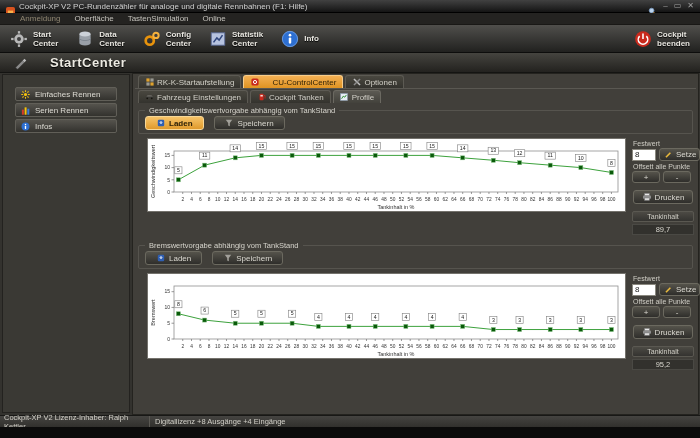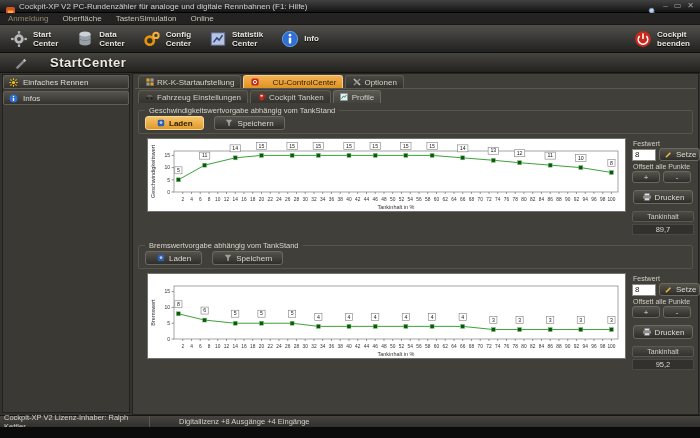--- a/index.html
+++ b/index.html
@@ -10,21 +10,21 @@
   
   .titlebar { position:absolute; top:0; left:0; right:0; height:13px;
     background:linear-gradient(#414141,#141414); display:flex; align-items:center;
     padding:0 6px; gap:4px; border-bottom:1px solid #000; }
   .titlebar .title { color:#cfcfcf; font-size:8px; white-space:nowrap; flex:1; }
   .winbtns { display:flex; align-items:center; gap:6px; }
   .winbtn { color:#a0a0a0; font-size:8px; line-height:8px; cursor:default; }
 
   
   .menubar { position:absolute; top:13px; left:0; right:0; height:12px; background:#242321;
-    display:flex; align-items:center; gap:14px; padding:0 8px; border-bottom:1px solid #191816; }
+    display:flex; align-items:center; gap:14px; padding:0 20px; border-bottom:1px solid #191816; }
   .menu-item { color:#c4c2bc; font-size:8px; }
   .menu-item.dim { color:#8f8672; }
 
   
   .toolbar { position:absolute; top:25px; left:0; right:0; height:28px;
     background:linear-gradient(#504f4c,#21211f); border-bottom:1px solid #0d0d0c;
     display:flex; align-items:center; padding:0 10px; gap:18px; }
   .tool-btn { display:flex; align-items:center; gap:5px; }
   .tool-label { color:#e8e6e0; font-size:8px; font-weight:bold; line-height:9px; text-shadow:0 1px 1px #000; }
   .tool-exit { margin-left:auto; display:flex; align-items:flex-start; gap:5px; }
@@ -35,21 +35,21 @@
   
   .header { position:absolute; top:53px; left:0; right:0; height:20px;
     background:linear-gradient(#45443f,#23221f); border-bottom:1px solid #141412;
     display:flex; align-items:center; padding:0 14px; gap:22px; }
   .header .htitle { color:#eceae2; font-size:13px; font-weight:bold; letter-spacing:0.5px; text-shadow:0 1px 1px #000; }
   .i14 { width:14px; height:14px; display:block; }
 
   
   .content { position:absolute; top:73px; left:0; right:0; bottom:23px; background:#33322e; }
   .sidebar { position:absolute; top:1px; left:2px; bottom:2px; width:128px;
-    background:#3a3934; border:1px solid #23221f; padding:0; }
+    background:#3a3934; border:1px solid #23221f; padding:12px; }
   .side-btn { height:14px; margin-bottom:2px; display:flex; align-items:center; gap:5px; padding:0 5px;
     background:linear-gradient(#55534d,#33322e); border:1px solid #615f58; border-radius:2px; }
   .side-btn span { color:#dedcd4; font-size:8px; }
 
   .main { position:absolute; top:0; left:132px; right:1px; bottom:0;
     background:#413f3a; border:1px solid #24231f; padding:1px 2px; }
 
   
   .tabs { display:flex; align-items:flex-end; gap:2px; padding-left:3px; height:14px; border-bottom:1px solid #5a5852; }
   .tab { height:13px; display:flex; align-items:center; gap:3px; padding:0 6px;
@@ -86,21 +86,21 @@
   .sp-drucken { margin:7px 1px 0 1px; height:14px; }
   .sp-tank-label { margin-top:7px; height:11px; background:linear-gradient(#4c4a44,#343330);
     border:1px solid #5a5851; border-radius:2px; color:#cfcdc5; font-size:7px;
     display:flex; align-items:center; justify-content:center; }
   .sp-tank-value { margin-top:2px; height:11px; background:#32312d; border:1px solid #4a4944;
     color:#d8d6ce; font-size:7.5px; display:flex; align-items:center; justify-content:center; }
 
   
   .statusbar { position:absolute; left:0; right:0; bottom:11px; height:12px;
     background:linear-gradient(#454441,#31302d); border-top:1px solid #181816;
-    display:flex; align-items:center; color:#d2d0c8; font-size:7.5px;gap:24px; }
+    display:flex; align-items:center; color:#d2d0c8; font-size:7.5px; }
   .status-seg1 { width:150px; padding-left:4px; border-right:1px solid #5a5853; height:100%; display:flex; align-items:center; }
   .status-seg2 { padding-left:5px; }
   .bottomstrip { position:absolute; left:0; right:0; bottom:0; height:11px; background:#0b0b0b; }
 </style>
 </head>
 <body>
 
 <div class="app">
 
   <div class="titlebar">
@@ -222,20 +222,30 @@
                 <line x1="0.3" y1="5" x2="2.2" y2="5"></line>
                 <line x1="7.8" y1="5" x2="9.7" y2="5"></line>
                 <line x1="1.6" y1="1.6" x2="2.9" y2="2.9"></line>
                 <line x1="7.1" y1="7.1" x2="8.4" y2="8.4"></line>
                 <line x1="8.4" y1="1.6" x2="7.1" y2="2.9"></line>
                 <line x1="2.9" y1="7.1" x2="1.6" y2="8.4"></line>
               </g>
             </svg>
         </span>
         <span>Einfaches Rennen</span>
+      </div>
+      <div class="side-btn">
+        <span class="i9">
+          <svg viewBox="0 0 10 10" width="9" height="9">
+              <rect x="1" y="4" width="2.2" height="5.7" fill="#d43b2a"></rect>
+              <rect x="4" y="1.5" width="2.2" height="8.2" fill="#f4c20d"></rect>
+              <rect x="7" y="3" width="2.2" height="6.7" fill="#3a7bd5"></rect>
+            </svg>
+        </span>
+        <span>Serien Rennen</span>
       </div>
       <div class="side-btn">
         <span class="i9">
           <svg viewBox="0 0 16 16" width="9" height="9">
               <circle cx="8" cy="8" r="7" fill="#2d6fd2"></circle>
               <circle cx="8" cy="4.6" r="1.3" fill="#fff"></circle>
               <rect x="6.8" y="6.6" width="2.4" height="6" rx="1.2" fill="#fff"></rect>
             </svg>
         </span>
         <span>Infos</span>

